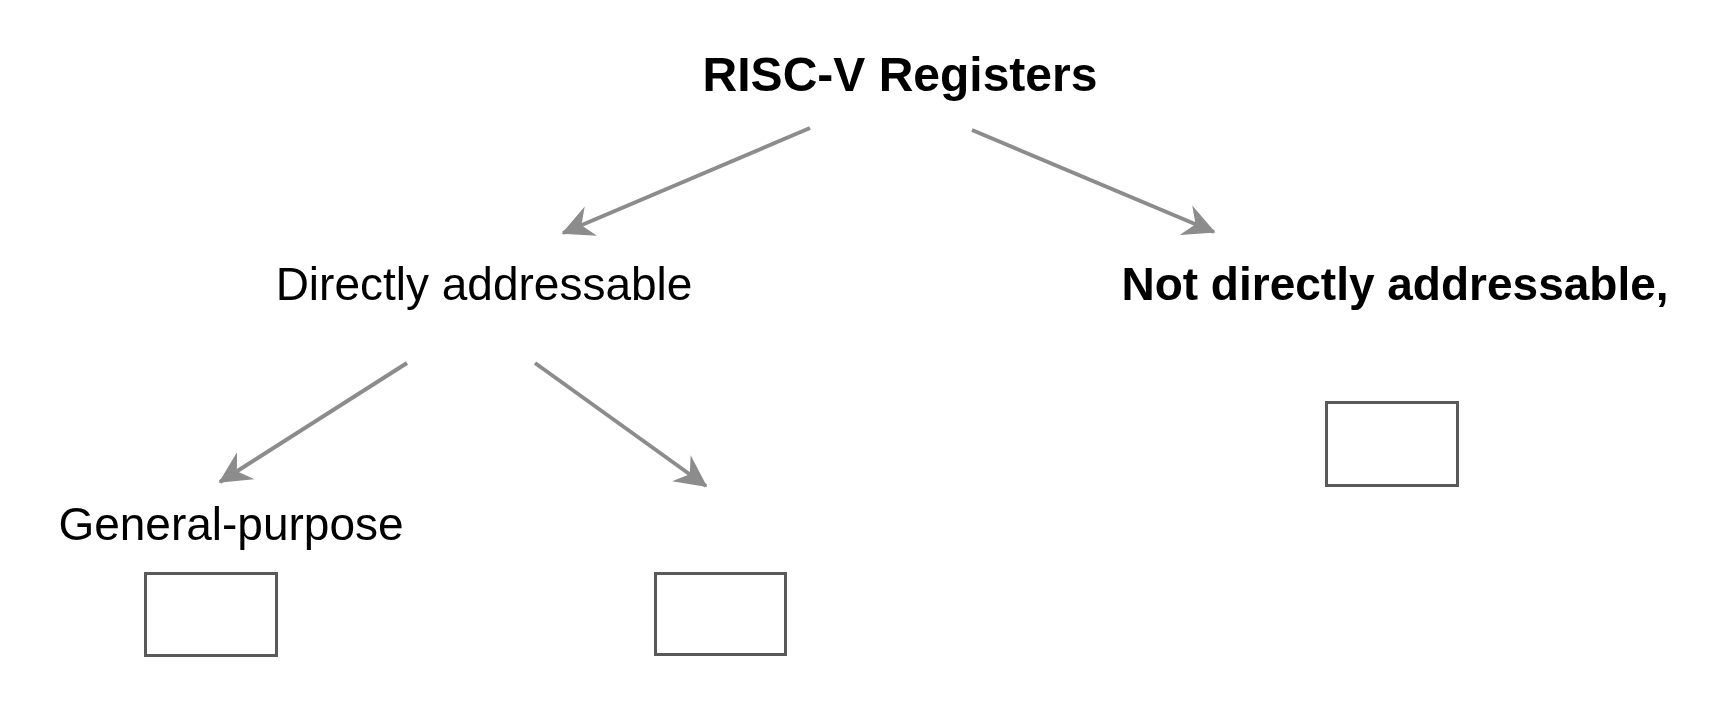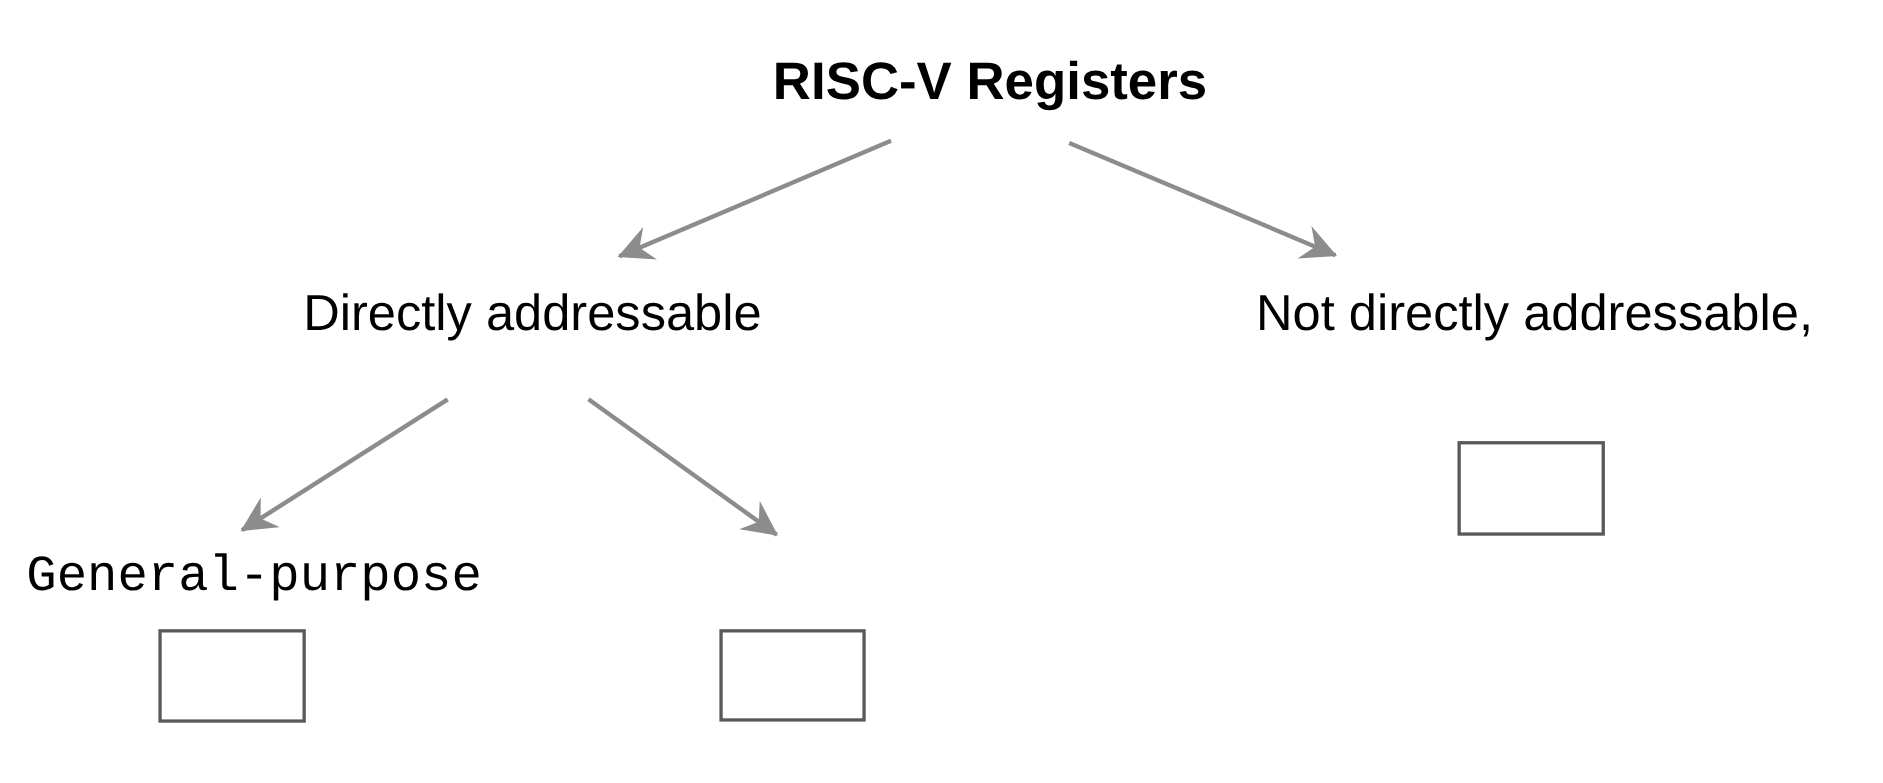--- a/index.html
+++ b/index.html
@@ -48,22 +48,22 @@
     box-sizing: border-box;
     border: 3px solid #595959;
     background: #ffffff;
   }
   #box-general  { left: 144px; top: 572px; width: 134px; height: 85px; }
   #box-floating { left: 654px; top: 572px; width: 133px; height: 84px; }
   #box-special  { left: 1325px; top: 401px; width: 134px; height: 86px; }
 
   #label-root       { left: 900px;  top: 46px;  }
   #label-directly   { left: 484px;  top: 258px; }
-  #label-notdirect  { left: 1395px; top: 258px; }
-  #label-general    { left: 231px;  top: 498px; font-family: Liberation Mono, monospace; }
+  #label-notdirect  { left: 1395px; top: 258px; font-weight: bold; }
+  #label-general    { left: 231px;  top: 498px; }
   #label-floating   { left: 710px;  top: 498px; }
 </style>
 </head>
 <body>
 
 <div class="slide">
 
   <svg class="connector-layer" width="1712" height="712" viewBox="0 0 1712 712" xmlns="http://www.w3.org/2000/svg">
     <defs>
       <marker id="stealth-head" markerWidth="9" markerHeight="8" refX="7.6" refY="4" orient="auto" markerUnits="strokeWidth">

